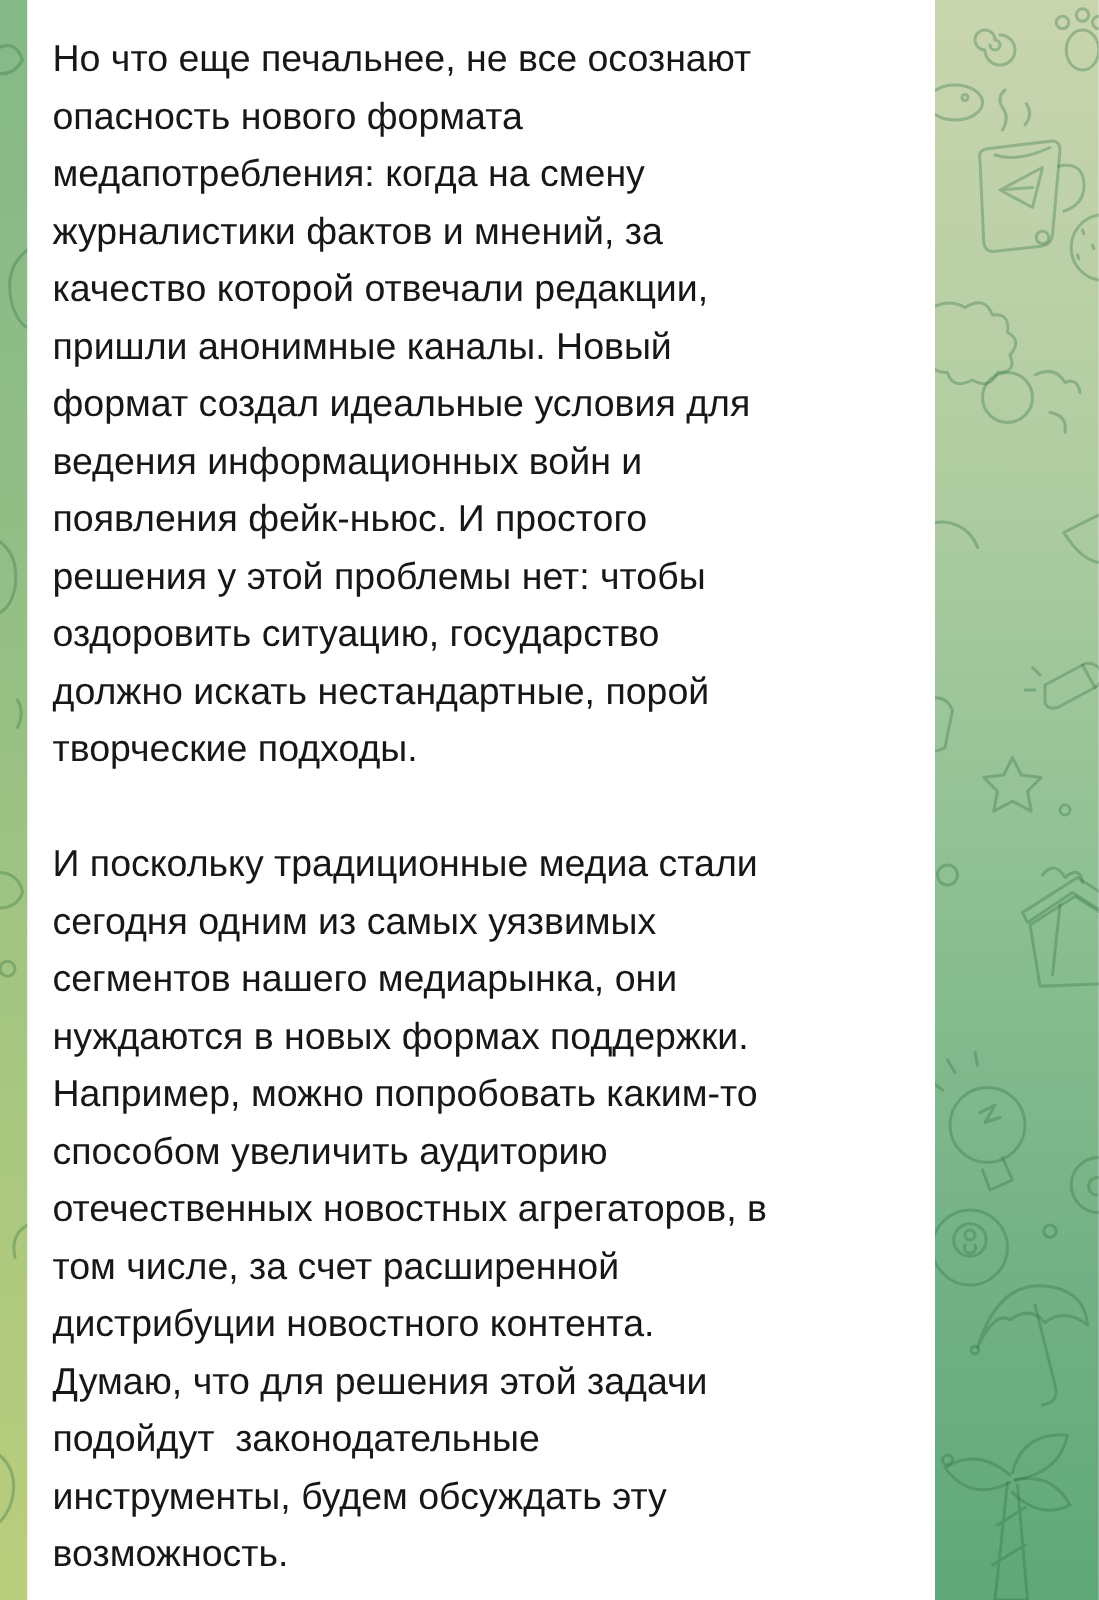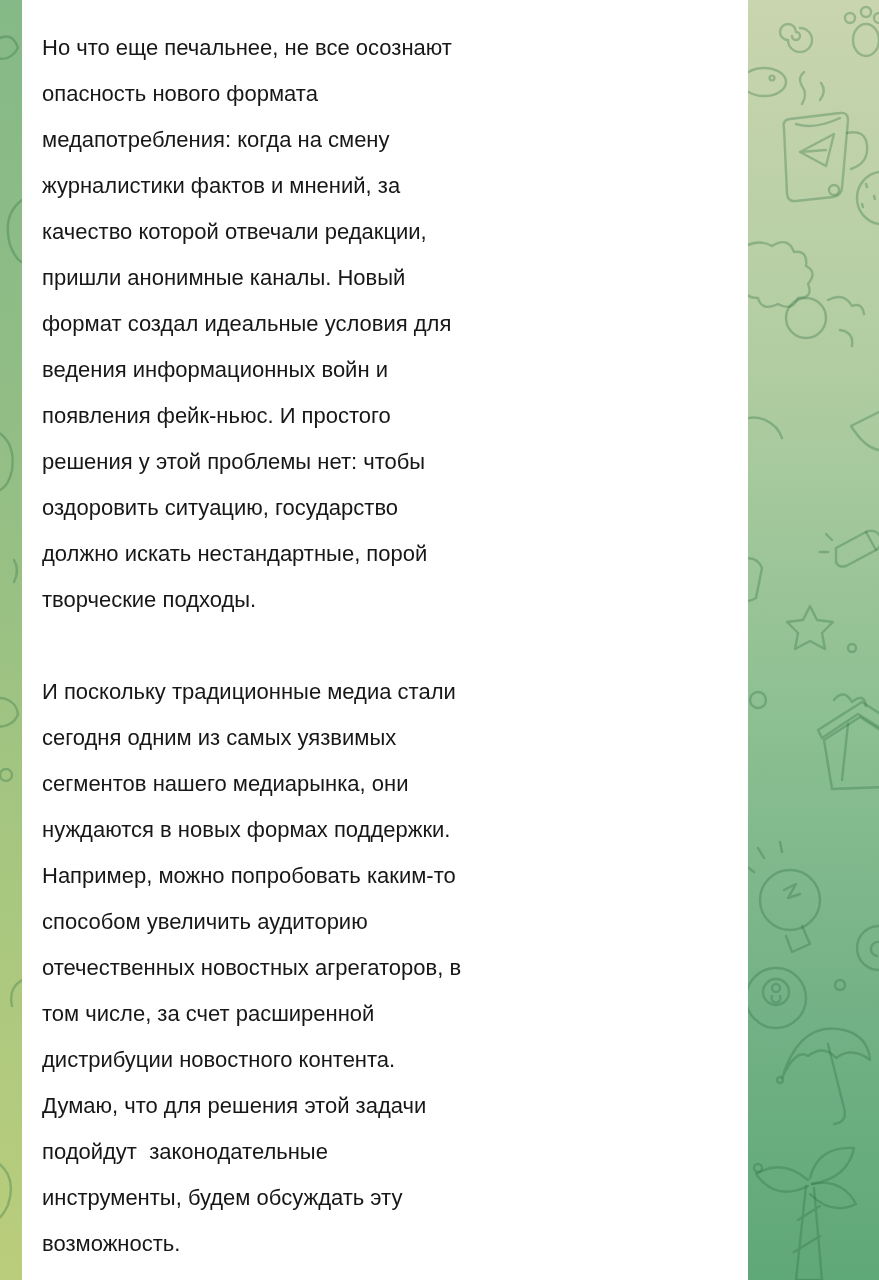--- a/index.html
+++ b/index.html
@@ -38,21 +38,21 @@
   }
   .message-card {
     position: absolute; top: 0; left: 22px;
     width: 726px; height: 1280px;
     background: var(--card-bg);
     box-sizing: border-box;
     padding: 25px 20px 0 20px;
   }
   .msg {
     margin: 0 0 46px 0;
-    font-size: 22px;
+    font-size: 30px;
     line-height: 46px;
     color: var(--text);
     white-space: pre-wrap;
     letter-spacing: 0;
   }
 </style>
 </head>
 <body>
 
 <div class="bg-strip bg-left">

